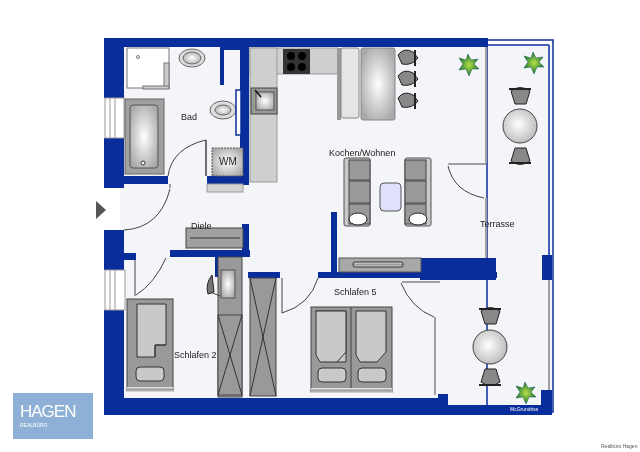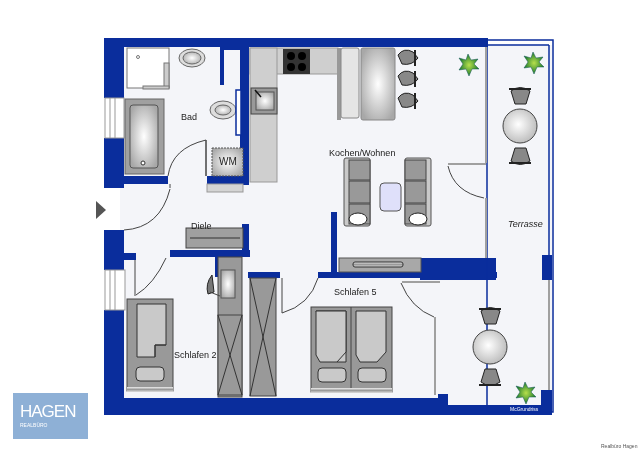--- a/index.html
+++ b/index.html
@@ -1,19 +1,19 @@
 <!DOCTYPE html>
 <html><head>
 <meta charset="utf-8">
 <style>
   html,body{margin:0;padding:0;background:#ffffff;}
   body{width:640px;height:452px;position:relative;overflow:hidden;font-family:"Liberation Sans",sans-serif;}
   svg{position:absolute;left:0;top:0;}
   .room-label{position:absolute;font-size:9px;color:#222;font-family:"Liberation Sans",sans-serif;white-space:nowrap;}
-  .logo{position:absolute;left:13px;top:393px;width:75px;height:46px;background:#8eb0d6;}
+  .logo{position:absolute;left:13px;top:393px;width:63px;height:46px;background:#8eb0d6;padding-left:17px;}
   .logo-main{position:absolute;left:7px;top:9px;font-size:17px;color:#fff;letter-spacing:-1px;font-family:"Liberation Sans",sans-serif;}
   .logo-sub{position:absolute;left:7px;top:29px;font-size:5px;color:#fff;font-family:"Liberation Sans",sans-serif;}
   .credit{position:absolute;font-size:5px;color:#fff;font-family:"Liberation Sans",sans-serif;}
   .footer-credit{position:absolute;font-size:5px;color:#555;font-family:"Liberation Sans",sans-serif;}
 </style>
 </head>
 <body>
 
 <svg width="640" height="452" viewBox="0 0 640 452">
   <defs>
@@ -241,21 +241,21 @@
     <path d="M356 311 L386 311 L386 352 L377 362 L360 362 L356 355 Z" fill="#c9c9c9" stroke="#333"></path>
     <rect x="318" y="368" width="28" height="14" rx="4" fill="#c9c9c9" stroke="#333"></rect>
     <rect x="358" y="368" width="28" height="14" rx="4" fill="#c9c9c9" stroke="#333"></rect>
     <rect x="311" y="388" width="81" height="5" fill="url(#gBar)"></rect>
   </g>
 </svg>
 
 <div class="room-label" style="left:181px;top:112px;">Bad</div>
 <div class="room-label" style="left:329px;top:148px;">Kochen/Wohnen</div>
 <div class="room-label" style="left:191px;top:205px;margin-top:16px;">Diele</div>
-<div class="room-label" style="left:508px;top:219px;font-style:italic;">Terrasse</div>
+<div class="room-label" style="left:480px;top:219px;">Terrasse</div>
 <div class="room-label" style="left:334px;top:287px;">Schlafen 5</div>
 <div class="room-label" style="left:174px;top:330px;margin-top:20px;">Schlafen 2</div>
 
 <div class="room-label" style="left:219px;top:156px;font-size:10px;">WM</div>
 
 <div class="logo">
   <div class="logo-main">HAGEN</div>
   <div class="logo-sub">REALBÜRO</div>
 </div>
 

